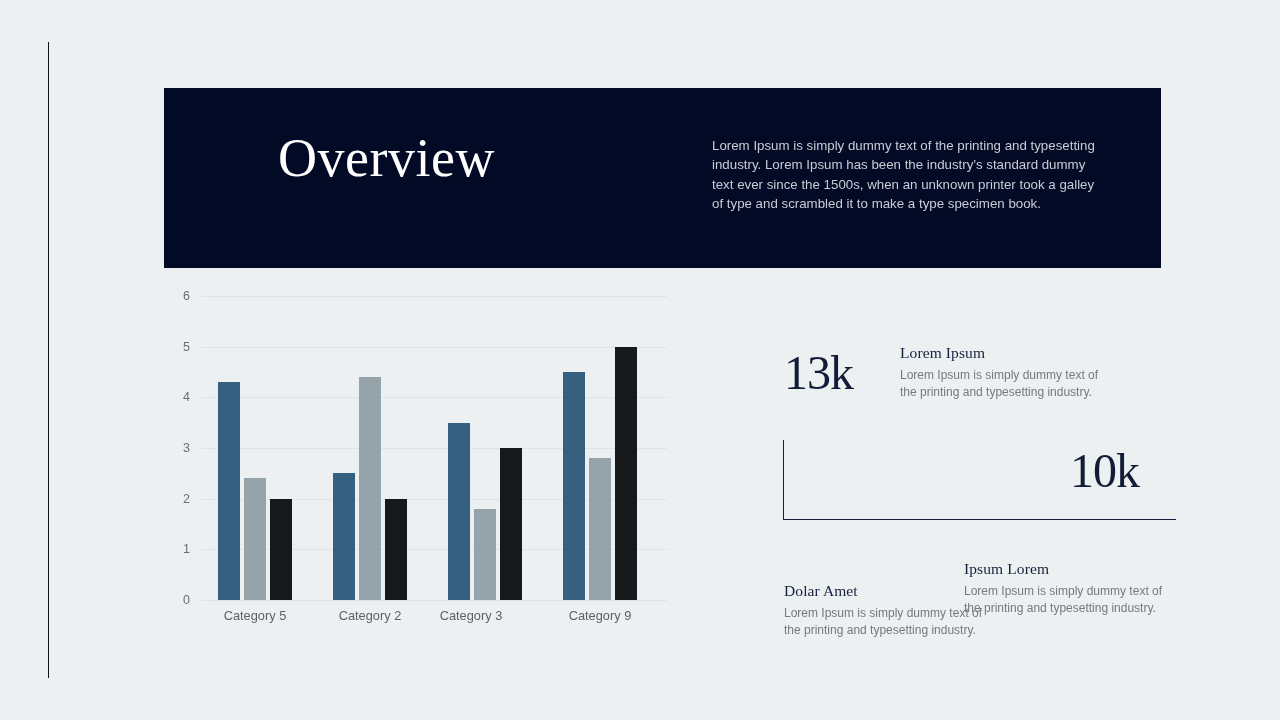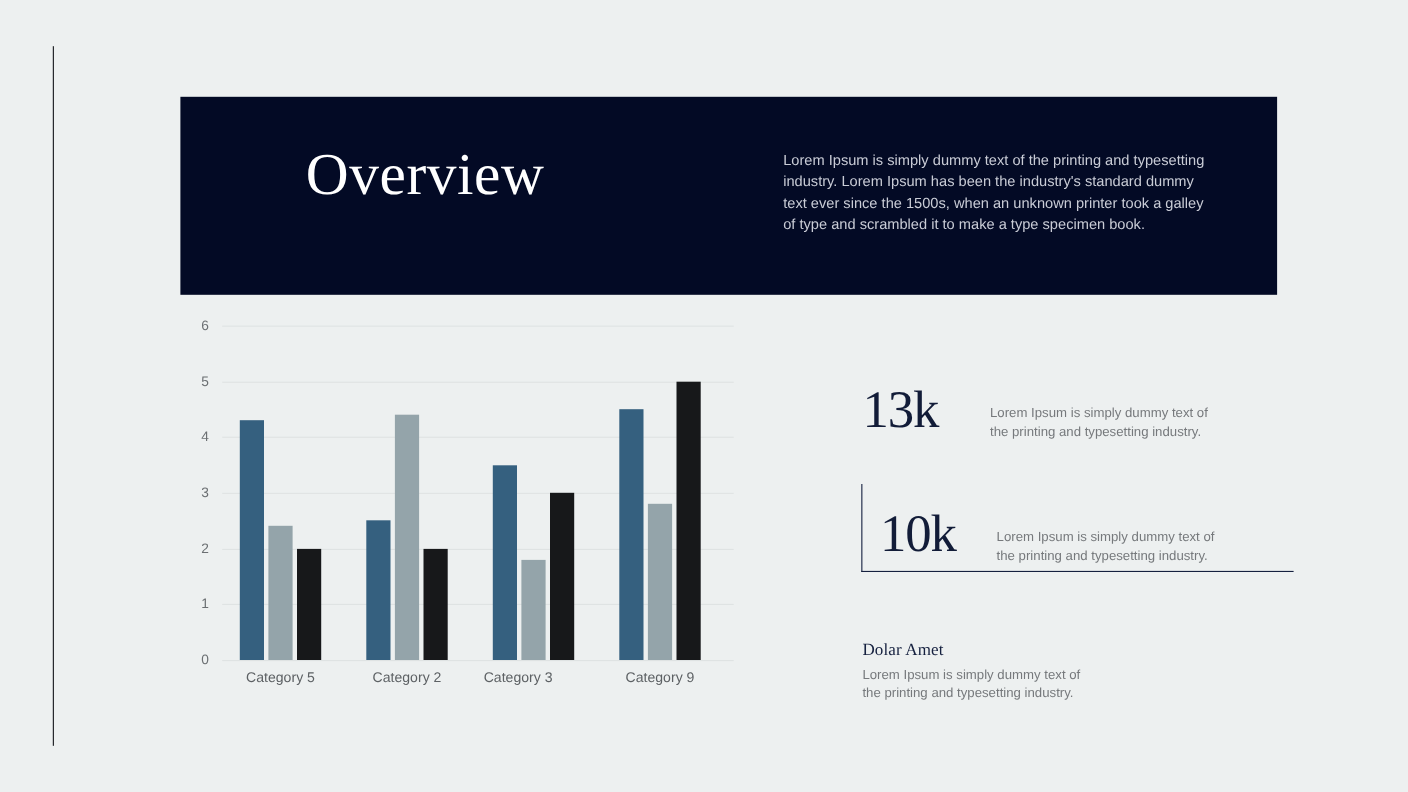--- a/index.html
+++ b/index.html
@@ -70,20 +70,21 @@
     position:relative; display:flex; align-items:flex-end;
     height:78px; padding:4px 0 0 0;
   }
   .stat + .stat { margin-top:40px; }
   .stat.highlight {
     border-left:1.5px solid #15203f;
     border-bottom:1.5px solid #15203f;
     padding-left:16px; padding-bottom:6px;
     height:80px;
     margin-left:-1px;
+    flex-direction:column;
   }
   .stat-num {
     font-family:"Liberation Serif", serif;
     font-size:48px; line-height:54px; color:#121c38;
     width:116px; flex:0 0 116px;
     letter-spacing:-1px;
   }
   .stat.highlight .stat-num { width:106px; flex:0 0 106px; }
   .stat-body { flex:1 1 auto; padding-top:10px; }
   .stat-title {
@@ -154,26 +155,28 @@
         <div class="cat-label" style="left: 108px;">Category 2</div>
         <div class="cat-label" style="left: 209px;">Category 3</div>
         <div class="cat-label" style="left: 338px;">Category 9</div>
       </div>
   </div>
 
   <div class="stats" id="stats">
       <div class="stat">
         <div class="stat-num">13k</div>
         <div class="stat-body">
+          <div class="stat-title">Lorem Ipsum</div>
           <div class="stat-desc">Lorem Ipsum is simply dummy text of the printing and typesetting industry.</div>
         </div>
       </div>
       <div class="stat highlight">
         <div class="stat-num">10k</div>
         <div class="stat-body">
+          <div class="stat-title">Ipsum Lorem</div>
           <div class="stat-desc">Lorem Ipsum is simply dummy text of the printing and typesetting industry.</div>
         </div>
       </div>
       <div class="stat">
         <div class="stat-body">
           <div class="stat-title">Dolar Amet</div>
           <div class="stat-desc">Lorem Ipsum is simply dummy text of the printing and typesetting industry.</div>
         </div>
       </div>
     </div>

